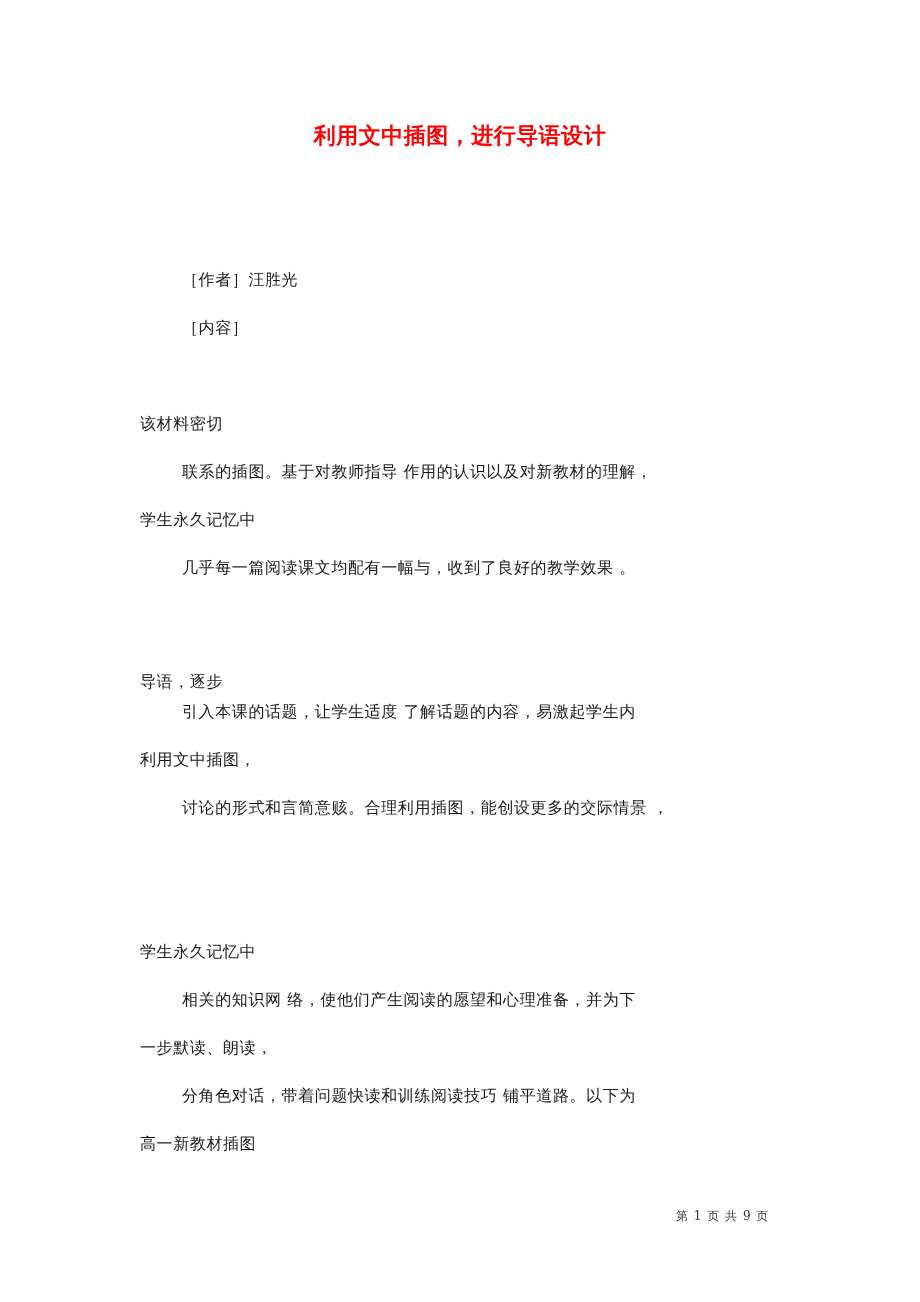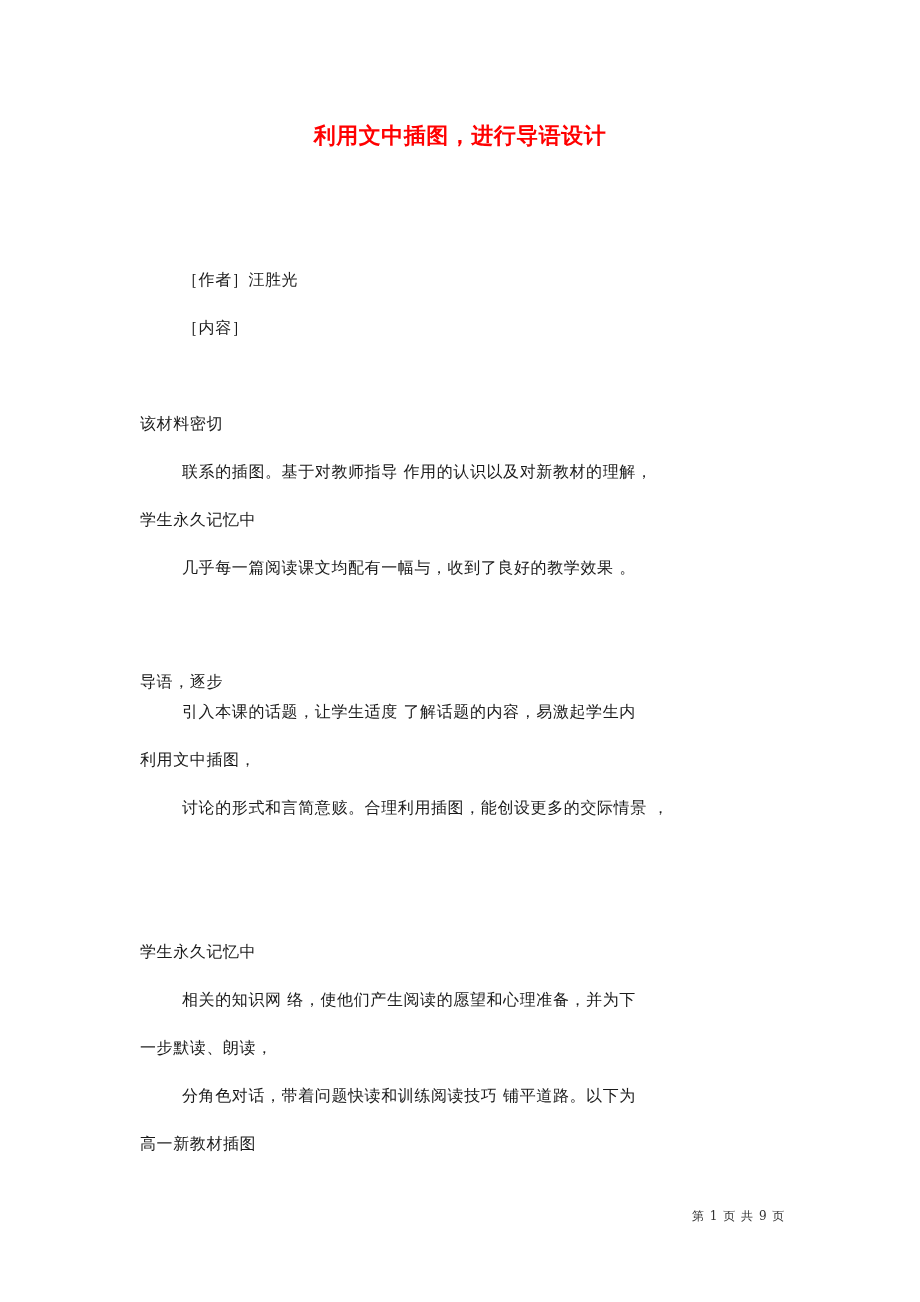--- a/index.html
+++ b/index.html
@@ -46,21 +46,20 @@
     .line.indent { left: 182px; }
     .footer {
       position: absolute;
       left: 676px;
       top: 1206px;
       font-size: 12px;
       line-height: 20px;
       color: #333;
       white-space: pre;
       letter-spacing: 1px;
-      margin-left: 16px;
     }
   </style>
 </head>
 <body>
 
 <div class="page">
   <div class="title">利用文中插图，进行导语设计</div>
 
   <div class="line indent" style="top:266px">［作者］汪胜光</div>
   <div class="line indent" style="top:314px">［内容］</div>

